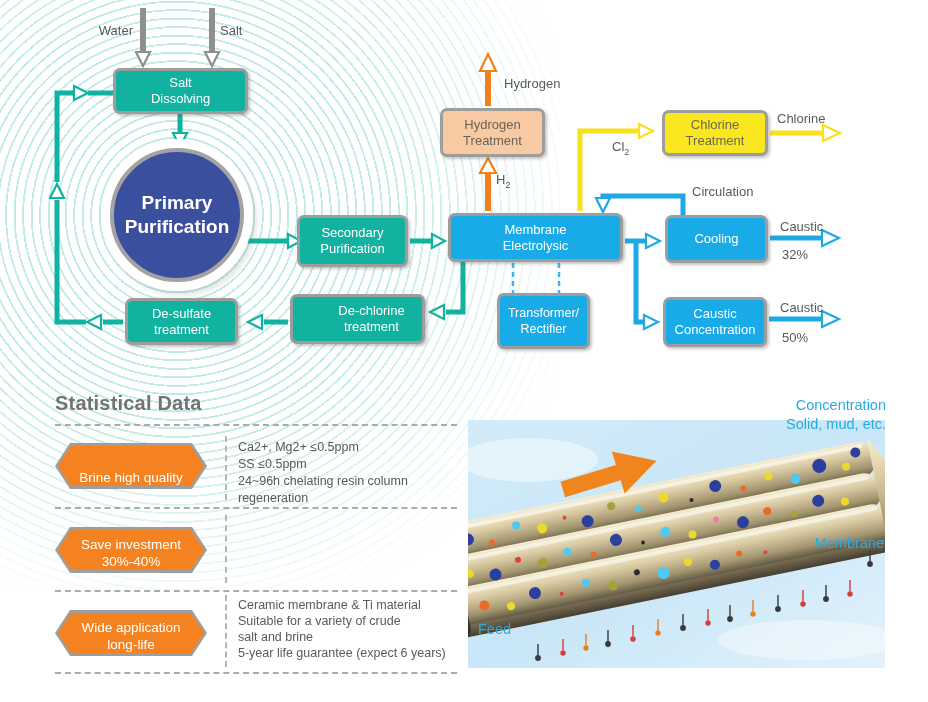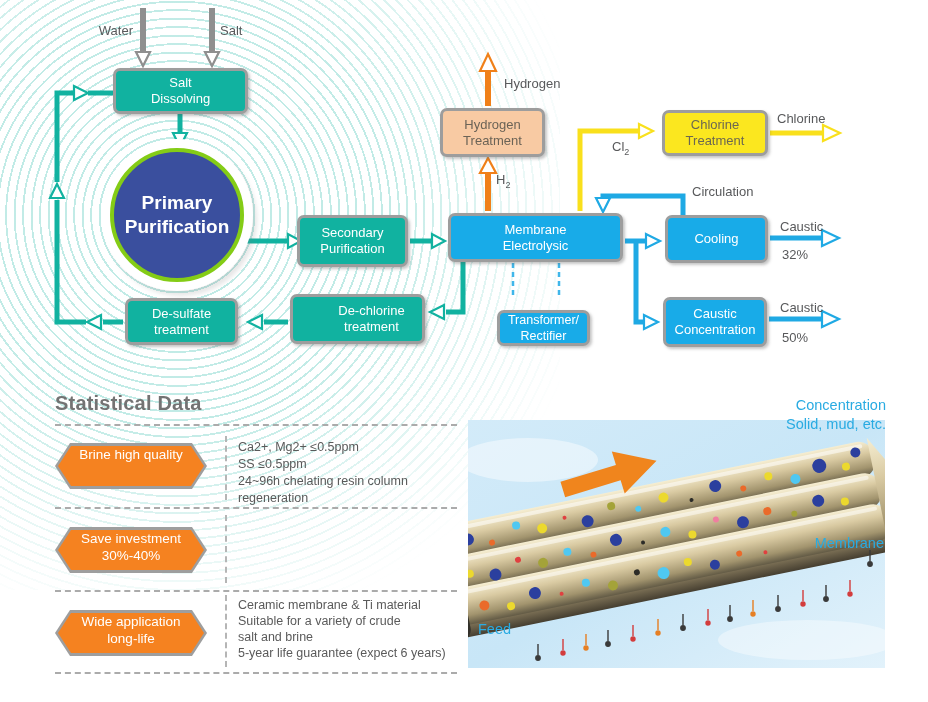--- a/index.html
+++ b/index.html
@@ -16,36 +16,36 @@
   
   .node{position:absolute;border:3px solid #9d9d9d;border-radius:7px;
     display:flex;flex-direction:column;align-items:center;justify-content:center;
     font-size:13px;line-height:16px;color:#fff;text-align:center;
     box-shadow:2px 2px 3px rgba(90,90,90,.35);box-sizing:border-box;}
   .teal{background:#11b2a0;}
   .blue{background:#18abe8;}
   .peach{background:#f8caa3;color:#6b6356;}
   .yellow{background:#fbe71f;color:#6b6752;}
   .circle{position:absolute;width:126px;height:126px;border-radius:50%;
-    background:#3a4f9e;border:4px solid #84cc16;
+    background:#3a4f9e;border:4px solid #a3a3a3;
     box-shadow:0 0 0 9px #fff, 4px 5px 4px 9px rgba(120,120,120,.18);
     display:flex;flex-direction:column;align-items:center;justify-content:center;
     color:#fff;font-weight:bold;font-size:19px;line-height:24px;text-align:center;}
   .flabel{position:absolute;font-size:13px;color:#58595b;white-space:nowrap;}
   .flabel sub{font-size:9px;}
   
   .stats-heading{position:absolute;left:55px;top:392px;font-size:20px;font-weight:800;
     color:#737373;letter-spacing:.2px;}
   .hsep{position:absolute;left:55px;width:402px;border-top:2px dashed #ababab;}
   .vsep{position:absolute;left:225px;border-left:2px dashed #b5b5b5;width:0;}
   .badge{position:absolute;left:55px;width:152px;height:46px;background:#9e9e9e;
     clip-path:polygon(15px 0,calc(100% - 15px) 0,100% 50%,calc(100% - 15px) 100%,15px 100%,0 50%);}
   .badge-in{position:absolute;left:3px;top:3px;right:3px;bottom:3px;background:#f58220;
     clip-path:polygon(13px 0,calc(100% - 13px) 0,100% 50%,calc(100% - 13px) 100%,13px 100%,0 50%);
-    display:flex;flex-direction:column;align-items:center;justify-content:flex-start;
+    display:flex;flex-direction:column;align-items:center;justify-content:flex-end;
     color:#fff;font-size:13.5px;line-height:17px;text-align:center;}
   .stats-text{position:absolute;left:238px;width:230px;font-size:12.5px;line-height:17px;color:#5a5a5a;}
   
   .photo{position:absolute;left:468px;top:420px;width:417px;height:248px;}
   .plabel{position:absolute;color:#29abe2;font-size:14.5px;line-height:19px;white-space:nowrap;}
 </style>
 </head>
 <body>
 
 <div class="canvas">
@@ -151,21 +151,21 @@
     <span>Chlorine</span>
     <span>Treatment</span>
   </div>
   <div class="node blue" style="left:665px;top:215px;width:103px;height:48px;">
     <span>Cooling</span>
   </div>
   <div class="node blue" style="left:663px;top:297px;width:104px;height:50px;">
     <span>Caustic</span>
     <span>Concentration</span>
   </div>
-  <div class="node blue" style="left:497px;top:310px;width:93px;height:36px;font-size:12.5px;">
+  <div class="node blue" style="left:497px;top:293px;width:93px;height:56px;font-size:12.5px;">
     <span>Transformer/</span>
     <span>Rectifier</span>
   </div>
   <div class="node teal" style="left:290px;top:294px;width:135px;height:50px;padding-left:28px;">
     <span>De-chlorine</span>
     <span>treatment</span>
   </div>
   <div class="node teal" style="left:125px;top:298px;width:113px;height:47px;">
     <span>De-sulfate</span>
     <span>treatment</span>

